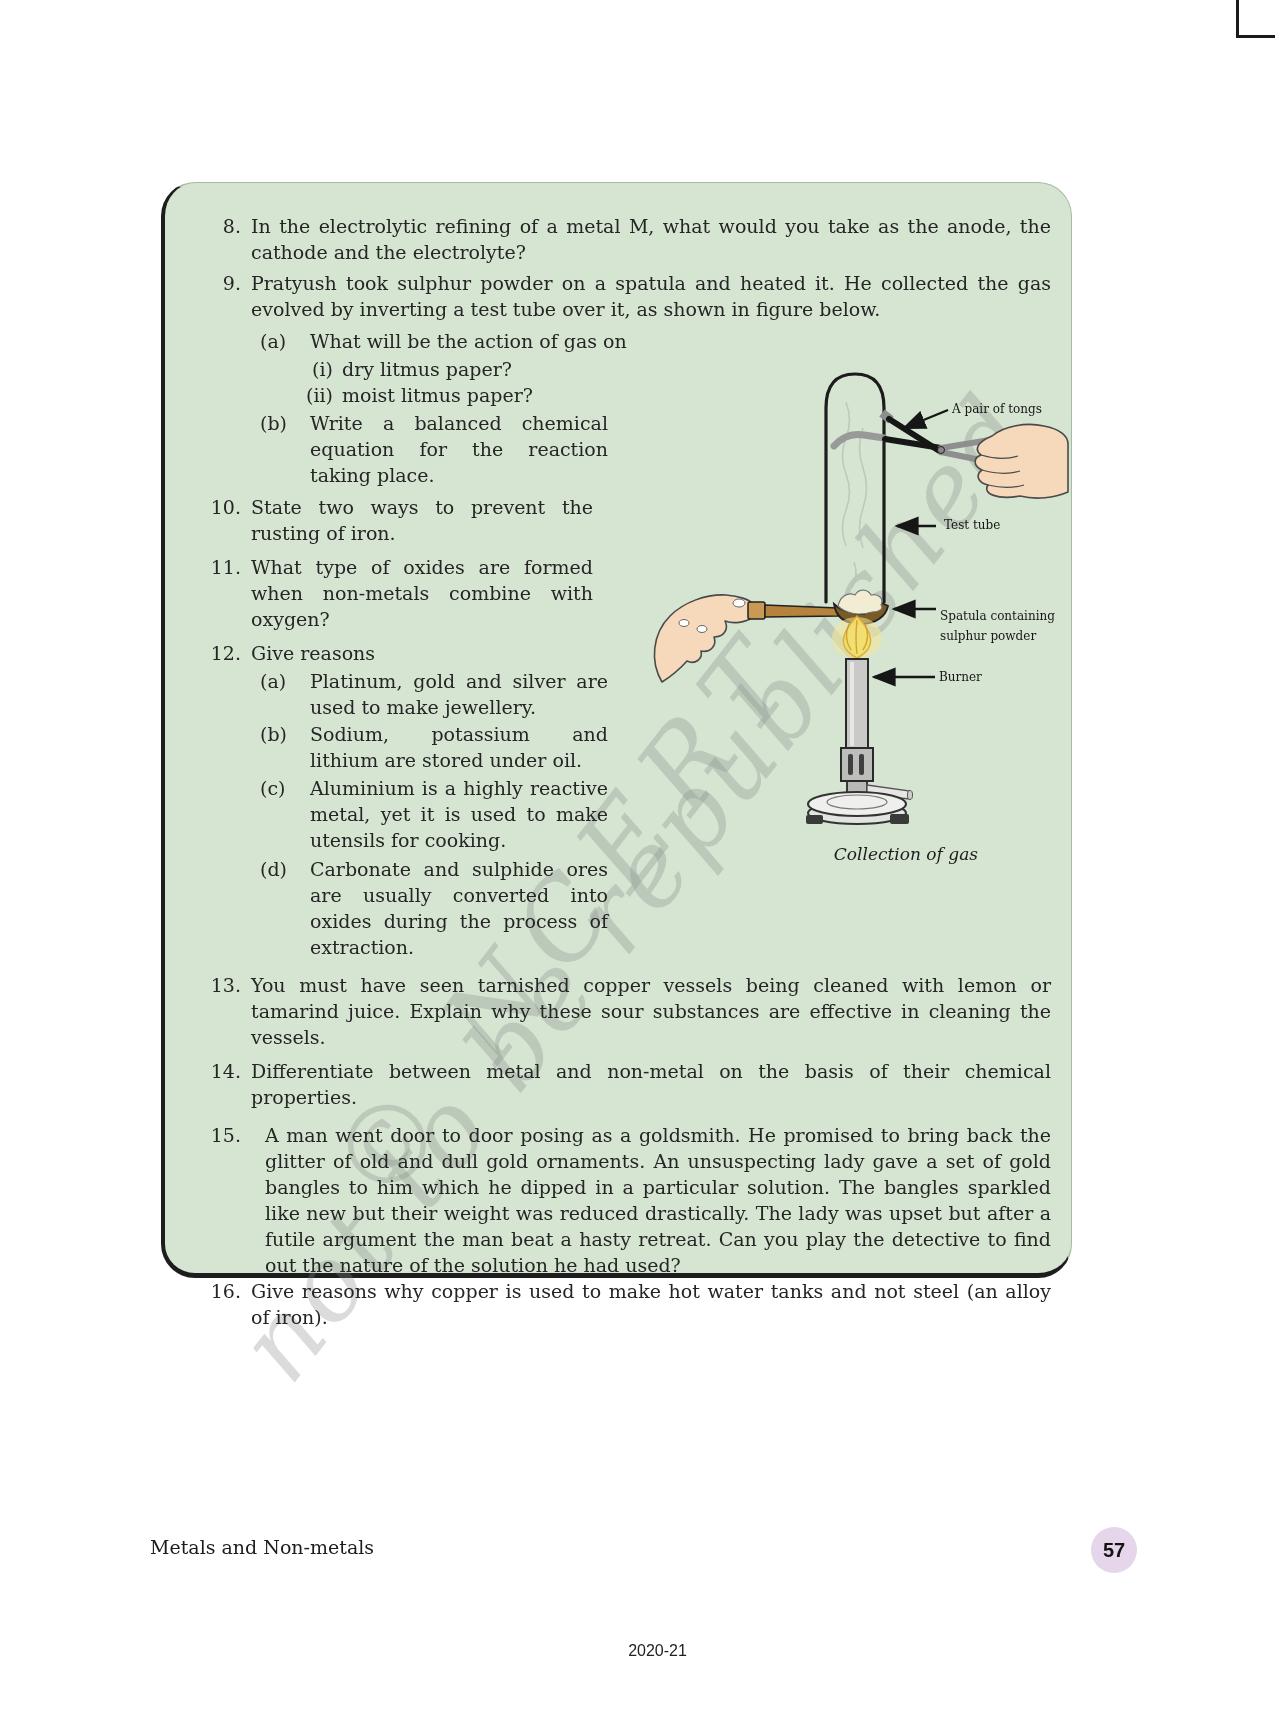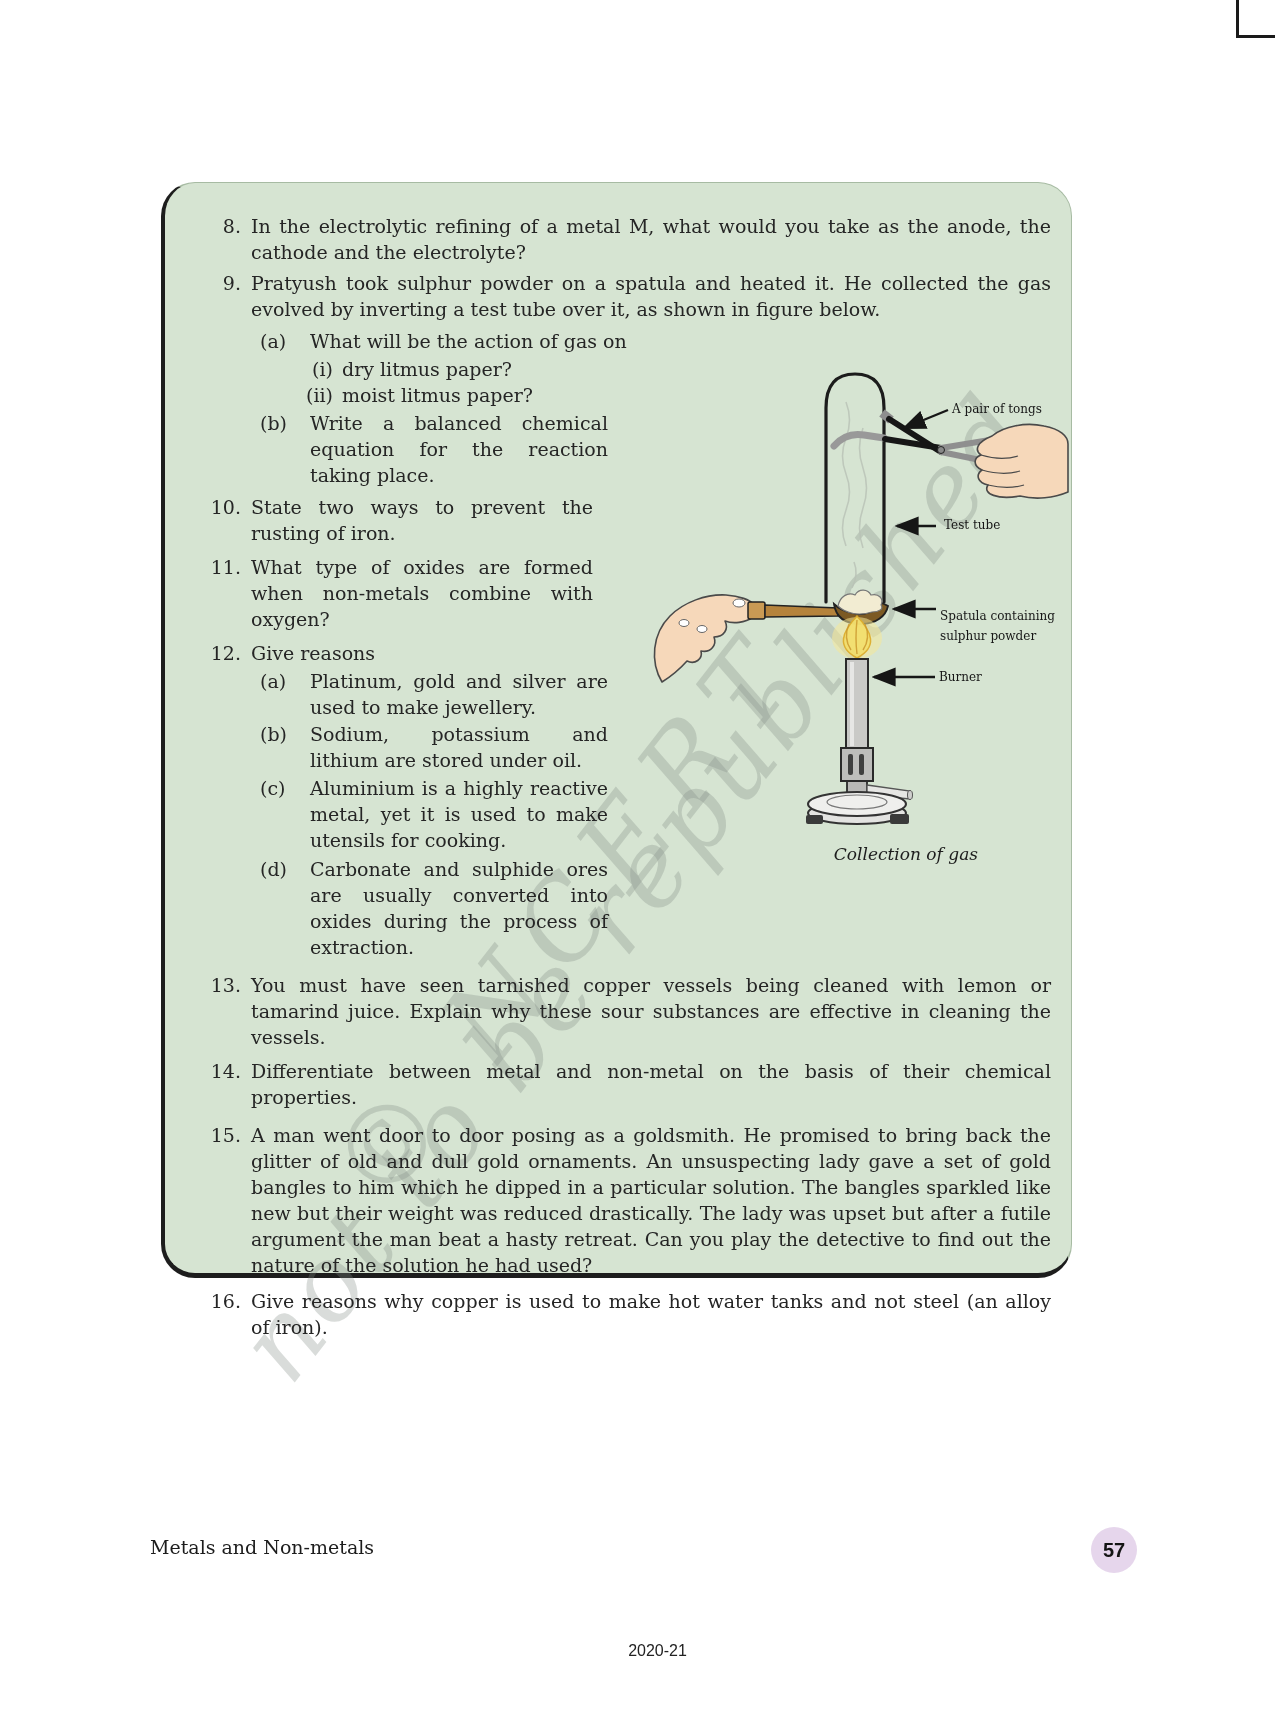--- a/index.html
+++ b/index.html
@@ -39,21 +39,21 @@
   .qtext{flex:1;text-align:justify;}
   .narrow > .qtext{flex:none;width:342px;}
   .sub{display:flex;padding-left:55px;}
   .snum{width:50px;flex:none;}
   .stext{text-align:justify;}
   .sub.narrow .stext{width:298px;}
   .subsub{display:flex;padding-left:100px;}
   .ssnum{width:28px;flex:none;text-align:right;margin-right:9px;}
   .mb1{margin-bottom:1px;} .mb2{margin-bottom:2px;} .mb3{margin-bottom:3px;}
   .mb5{margin-bottom:5px;} .mb6{margin-bottom:6px;} .mb8{margin-bottom:8px;}
-  .mb10{margin-bottom:10px;} .mb12{margin-bottom:12px;}
+  .mb10{gap:14px;} .mb12{margin-bottom:12px;}
 
   
   .fig{position:absolute;left:483px;top:183px;width:425px;height:512px;z-index:3;}
   .fig-label{
     position:absolute;font-size:12px;line-height:20px;color:#161616;
     font-family:"DejaVu Serif",serif;
   }
   .lbl-tongs{left:304px;top:33px;white-space:nowrap;}
   .lbl-tube{left:296px;top:149px;white-space:nowrap;}
   .lbl-spatula{left:292px;top:232px;width:142px;margin-top:8px;}

